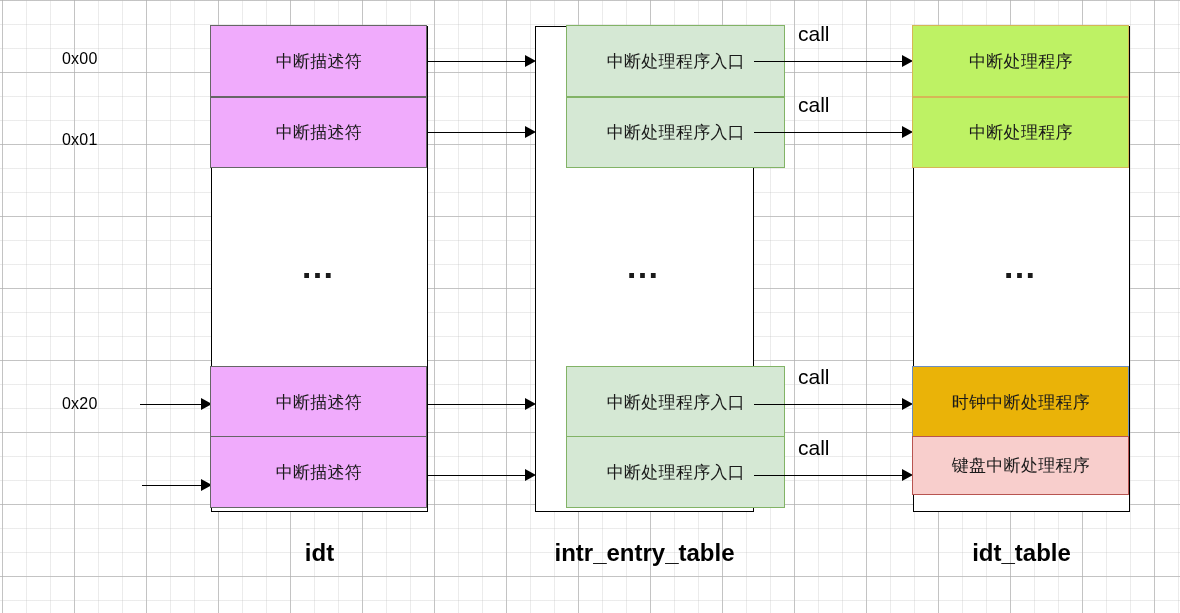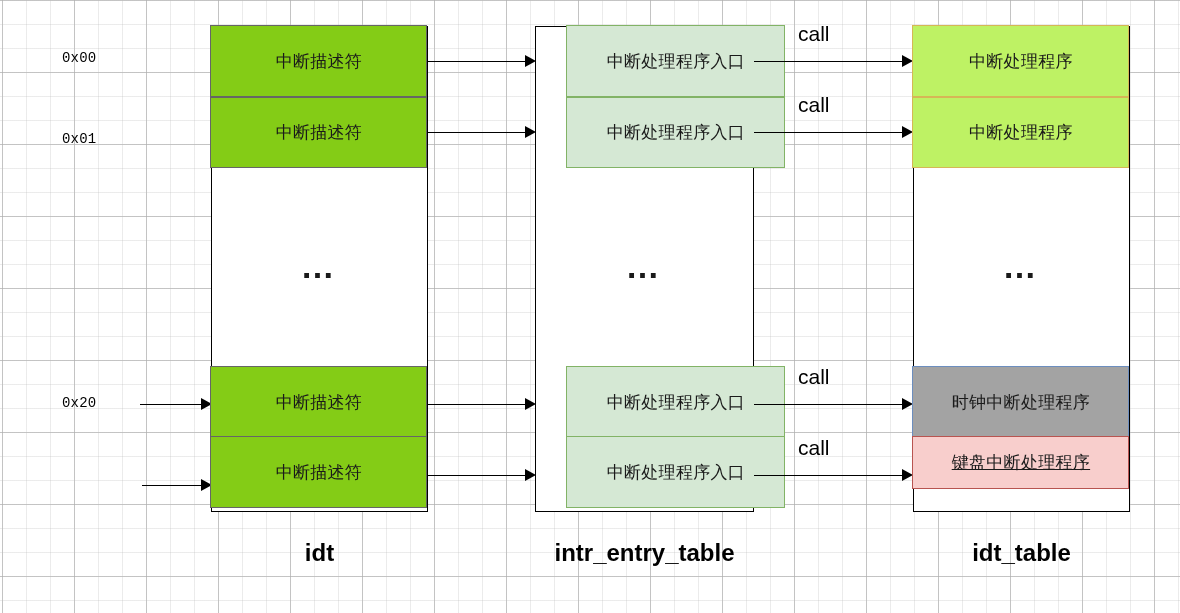--- a/index.html
+++ b/index.html
@@ -42,37 +42,37 @@
     align-items: center;
     justify-content: center;
     font-size: 17px;
     color: #1a1a1a;
     letter-spacing: 0.3px;
     white-space: nowrap;
   }
 
   
   .cell-grey {
-    background: #84cc16;
+    background: #f0abfc;
     border: 1.6px solid #666666;
   }
   
   .cell-green {
     background: #d5e8d4;
     border: 1.6px solid #82b366;
     margin-left: 32px;
   }
   
   .cell-yellow {
     background: #bef264;
     border: 1.6px solid #d6b656;
   }
   
   .cell-blue {
-    background: #a3a3a3;
+    background: #eab308;
     border: 1.6px solid #6c8ebf;
     text-align: center;
   }
   
   .cell-red {
     background: #f8cecc;
     border: 1.6px solid #b85450;
   }
 
   .ellipsis {
@@ -83,25 +83,24 @@
     font-size: 34px;
     font-weight: 700;
     color: #1a1a1a;
     letter-spacing: 3px;
     line-height: 1;
   }
 
   
   .idx-label {
     position: absolute;
-    font-size: 14px;
+    font-size: 16px;
     color: #000000;
     white-space: nowrap;
     letter-spacing: 0.2px;
-    font-family: Liberation Mono, monospace;
   }
   .call-label {
     position: absolute;
     font-size: 21px;
     color: #000000;
     white-space: nowrap;
   }
   .col-title {
     position: absolute;
     font-size: 24px;
@@ -229,19 +228,19 @@
     <div class="cell cell-yellow" style="left:-1.6px; top:-1.6px; width:217px; height:71.5px;">
       <span>中断处理程序</span>
     </div>
     <div class="cell cell-yellow" style="left:-1.6px; top:69.9px; width:217px; height:71.5px;">
       <span>中断处理程序</span>
     </div>
     <div class="ellipsis" style="left:0px; top:139.4px; width:214px; height:200px;">…</div>
     <div class="cell cell-blue" style="left:-1.6px; top:339.4px; width:217px; height:71.5px;">
       <span>时钟中断处理程序</span>
     </div>
-    <div class="cell cell-red" style="left:-1.6px; top:409.3px; width:217px; height:53px;text-decoration:underline;">
+    <div class="cell cell-red" style="left:-1.6px; top:409.3px; width:217px; height:59px;">
       <span>键盘中断处理程序</span>
     </div>
   </div>
   <div class="col-title" style="left:913px; top:539px; width:217px;">idt_table</div>
 
 </div>
 
 </body></html>

